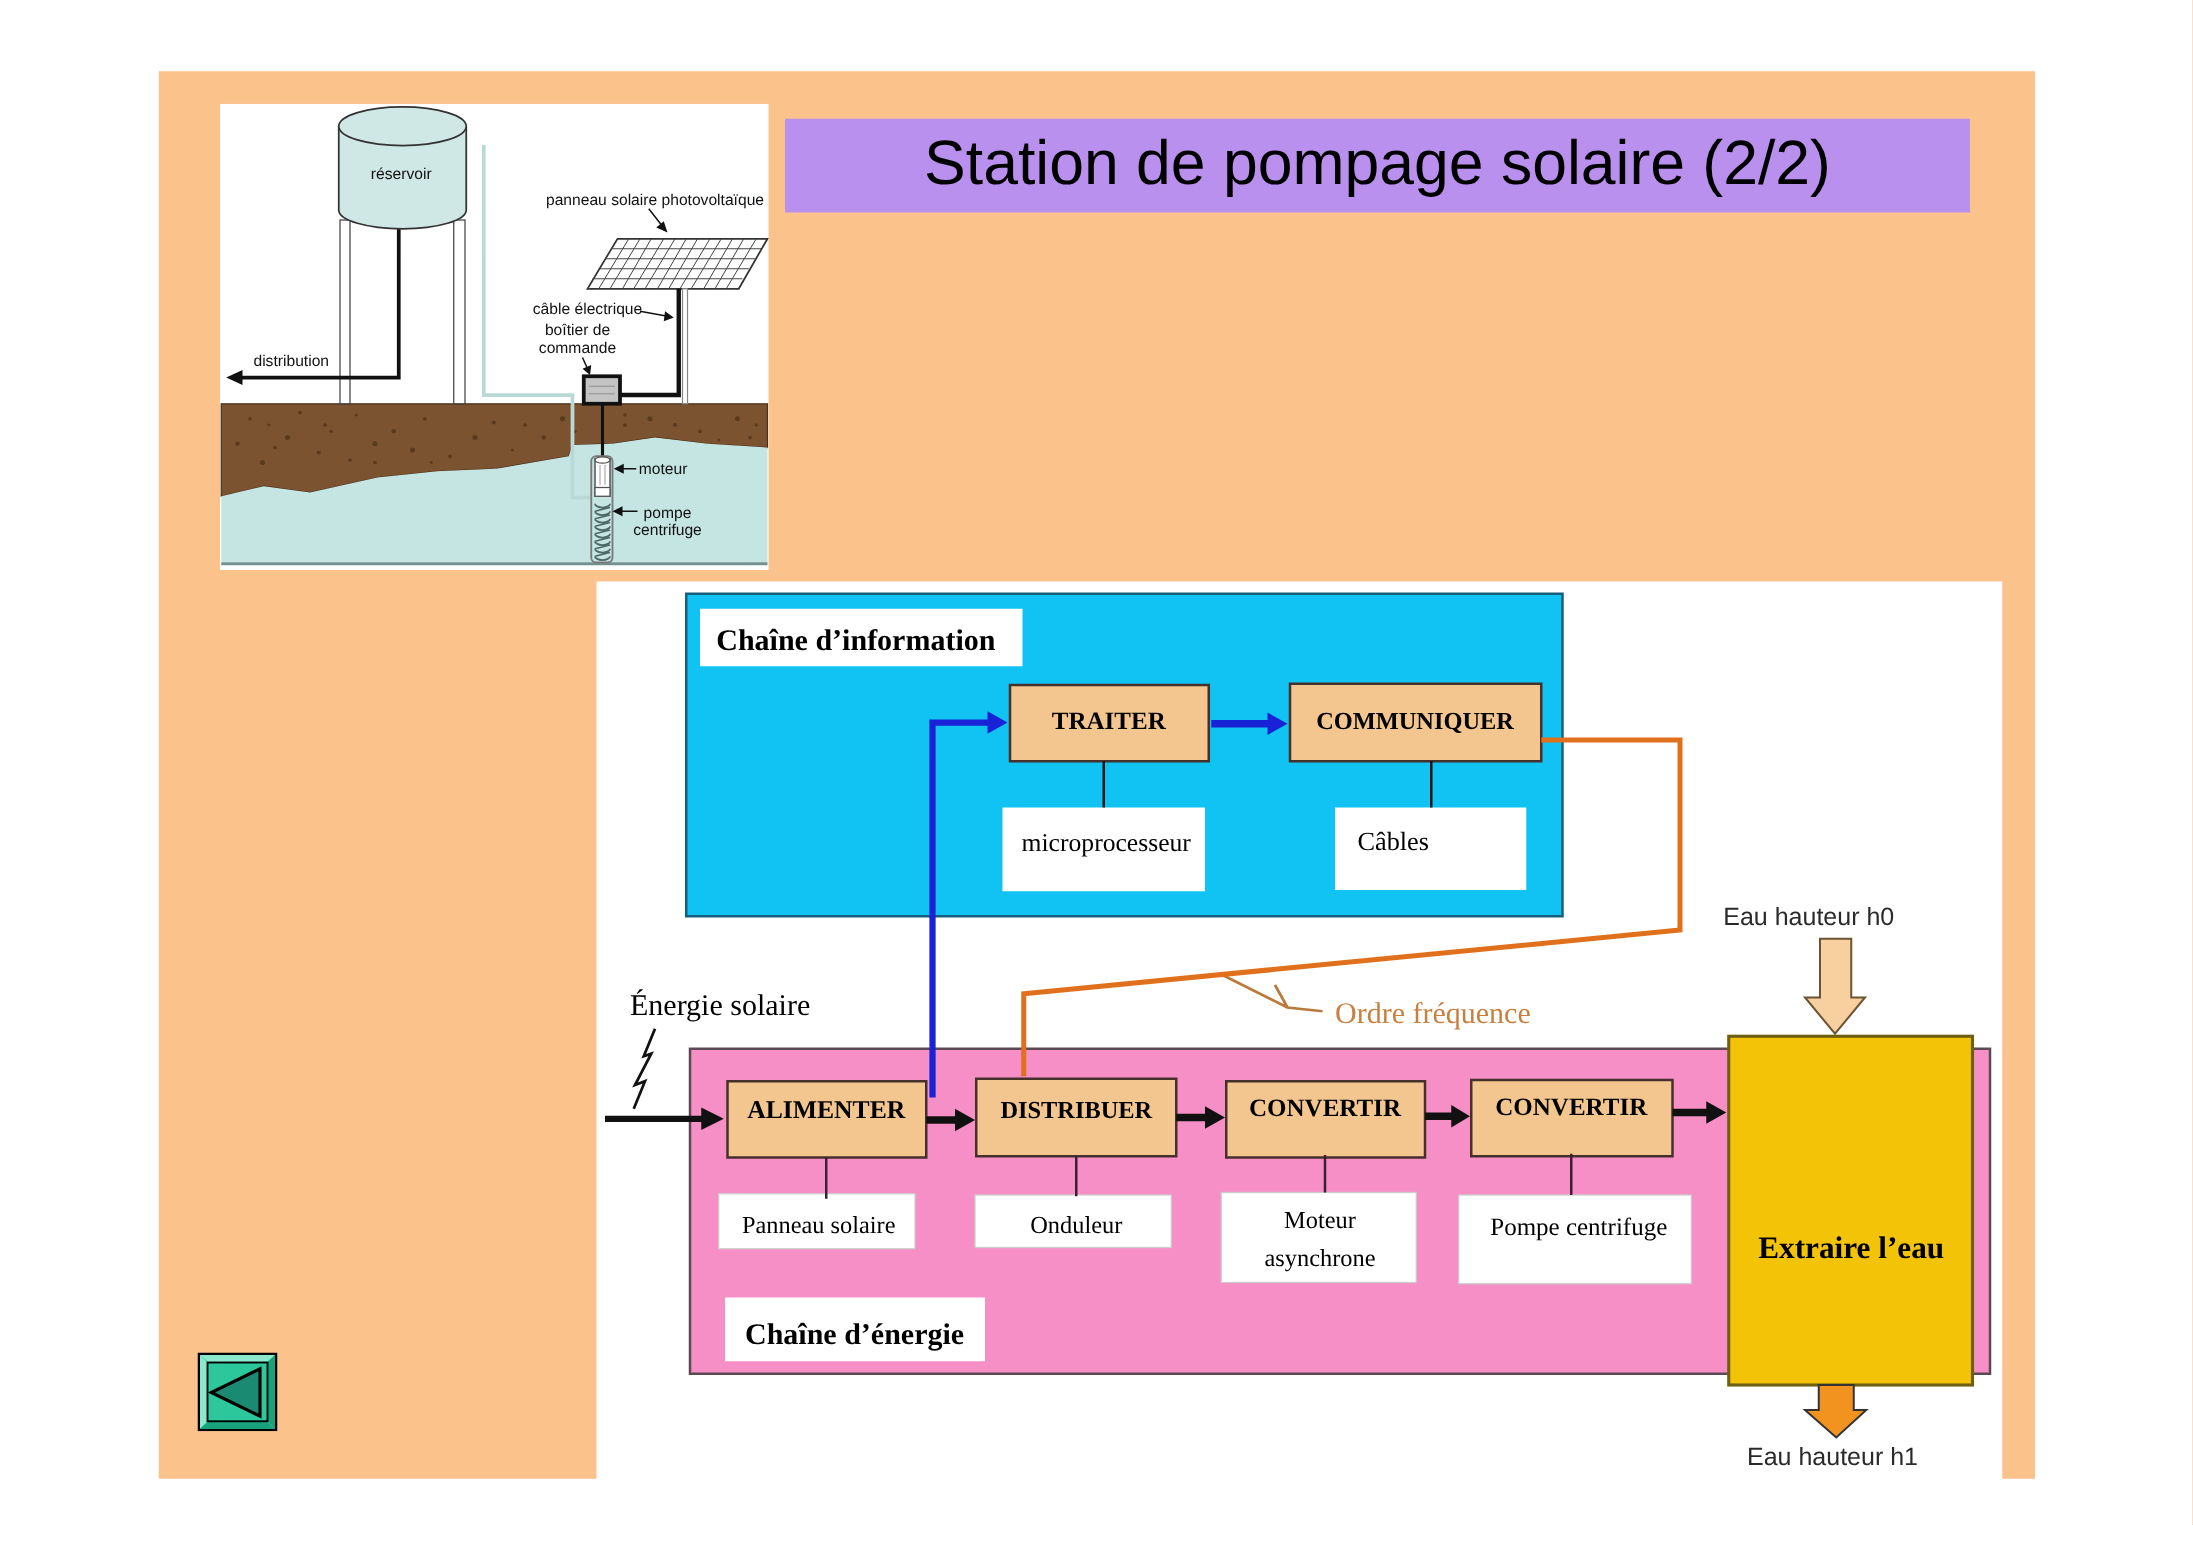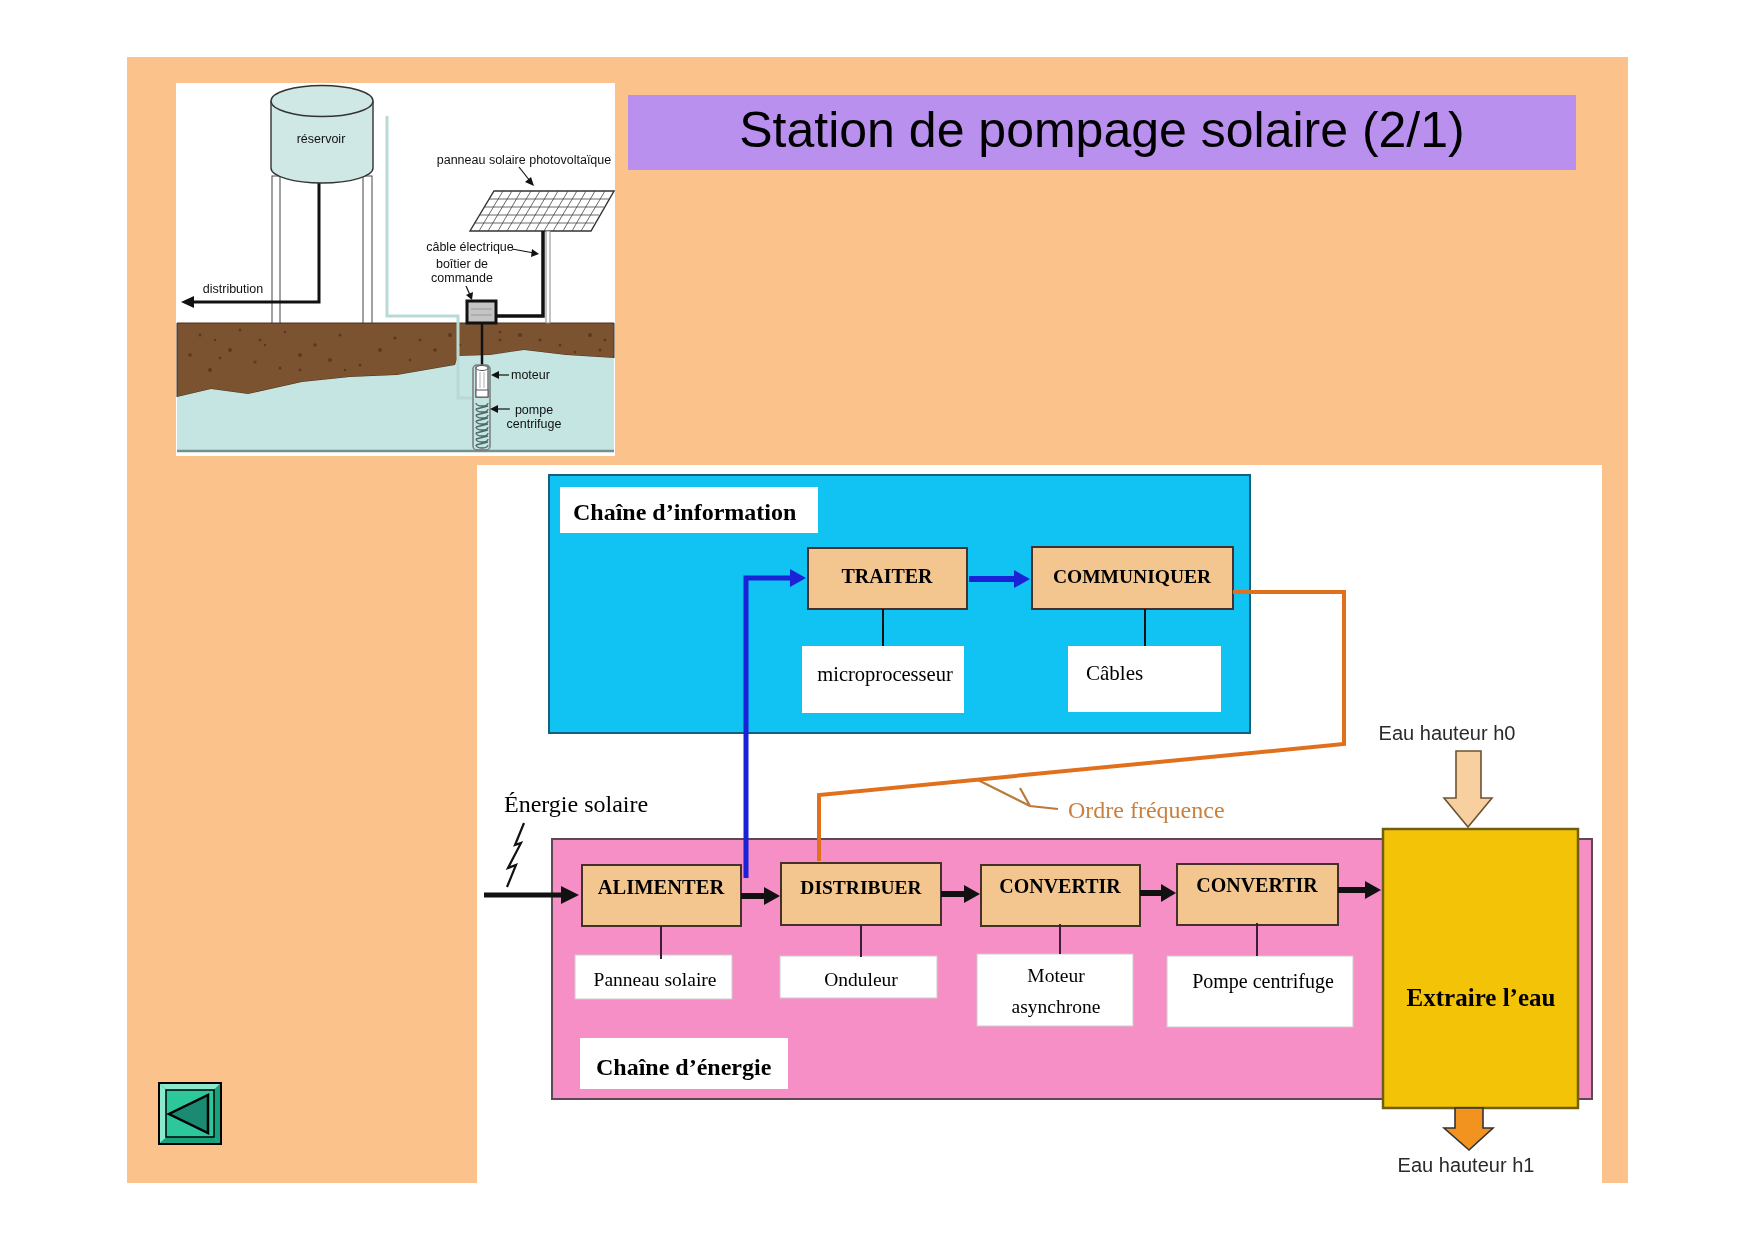--- a/index.html
+++ b/index.html
@@ -7,21 +7,21 @@
        font-family:"Liberation Sans",sans-serif;overflow:hidden;}
   .abs{position:absolute;}
 </style>
 </head>
 <body>
 
 <div class="abs" style="left:127px;top:57px;width:1501px;height:1126px;background:#fbc28c;"></div>
 
 <div class="abs" style="left:628px;top:95px;width:948px;height:75px;background:#ba90ee;"></div>
 
-<div class="abs" style="left:628px;top:92px;width:948px;height:75px;font-size:50px;color:#000;display:flex;align-items:center;justify-content:center;">Station de pompage solaire (2/1)</div>
+<div class="abs" style="left:628px;top:92px;width:948px;height:75px;font-size:50px;color:#000;display:flex;align-items:center;justify-content:center;">Station de pompage solaire (2/2)</div>
 
 <svg class="abs" style="left:176px;top:83px;" width="439" height="373" viewBox="0 0 439 373">
 
   <rect x="0" y="0" width="439" height="373" fill="#ffffff"></rect>
   <g transform="translate(-176,-83)">
 
     <path d="M177,323 L614,323 L614,358 L566,355 L524,350 L490,355 L458,356 L455,365 L397,375 L350,377 L302,382 L248,394 L211,389 L177,397 Z" fill="#7c5331" stroke="#4a3018" stroke-width="1"></path>
 
     <path d="M177,397 L211,389 L248,394 L302,382 L350,377 L397,375 L455,365 L458,356 L490,355 L524,350 L566,355 L614,358 L614,450 L177,450 Z" fill="#c4e5e2"></path>
 

